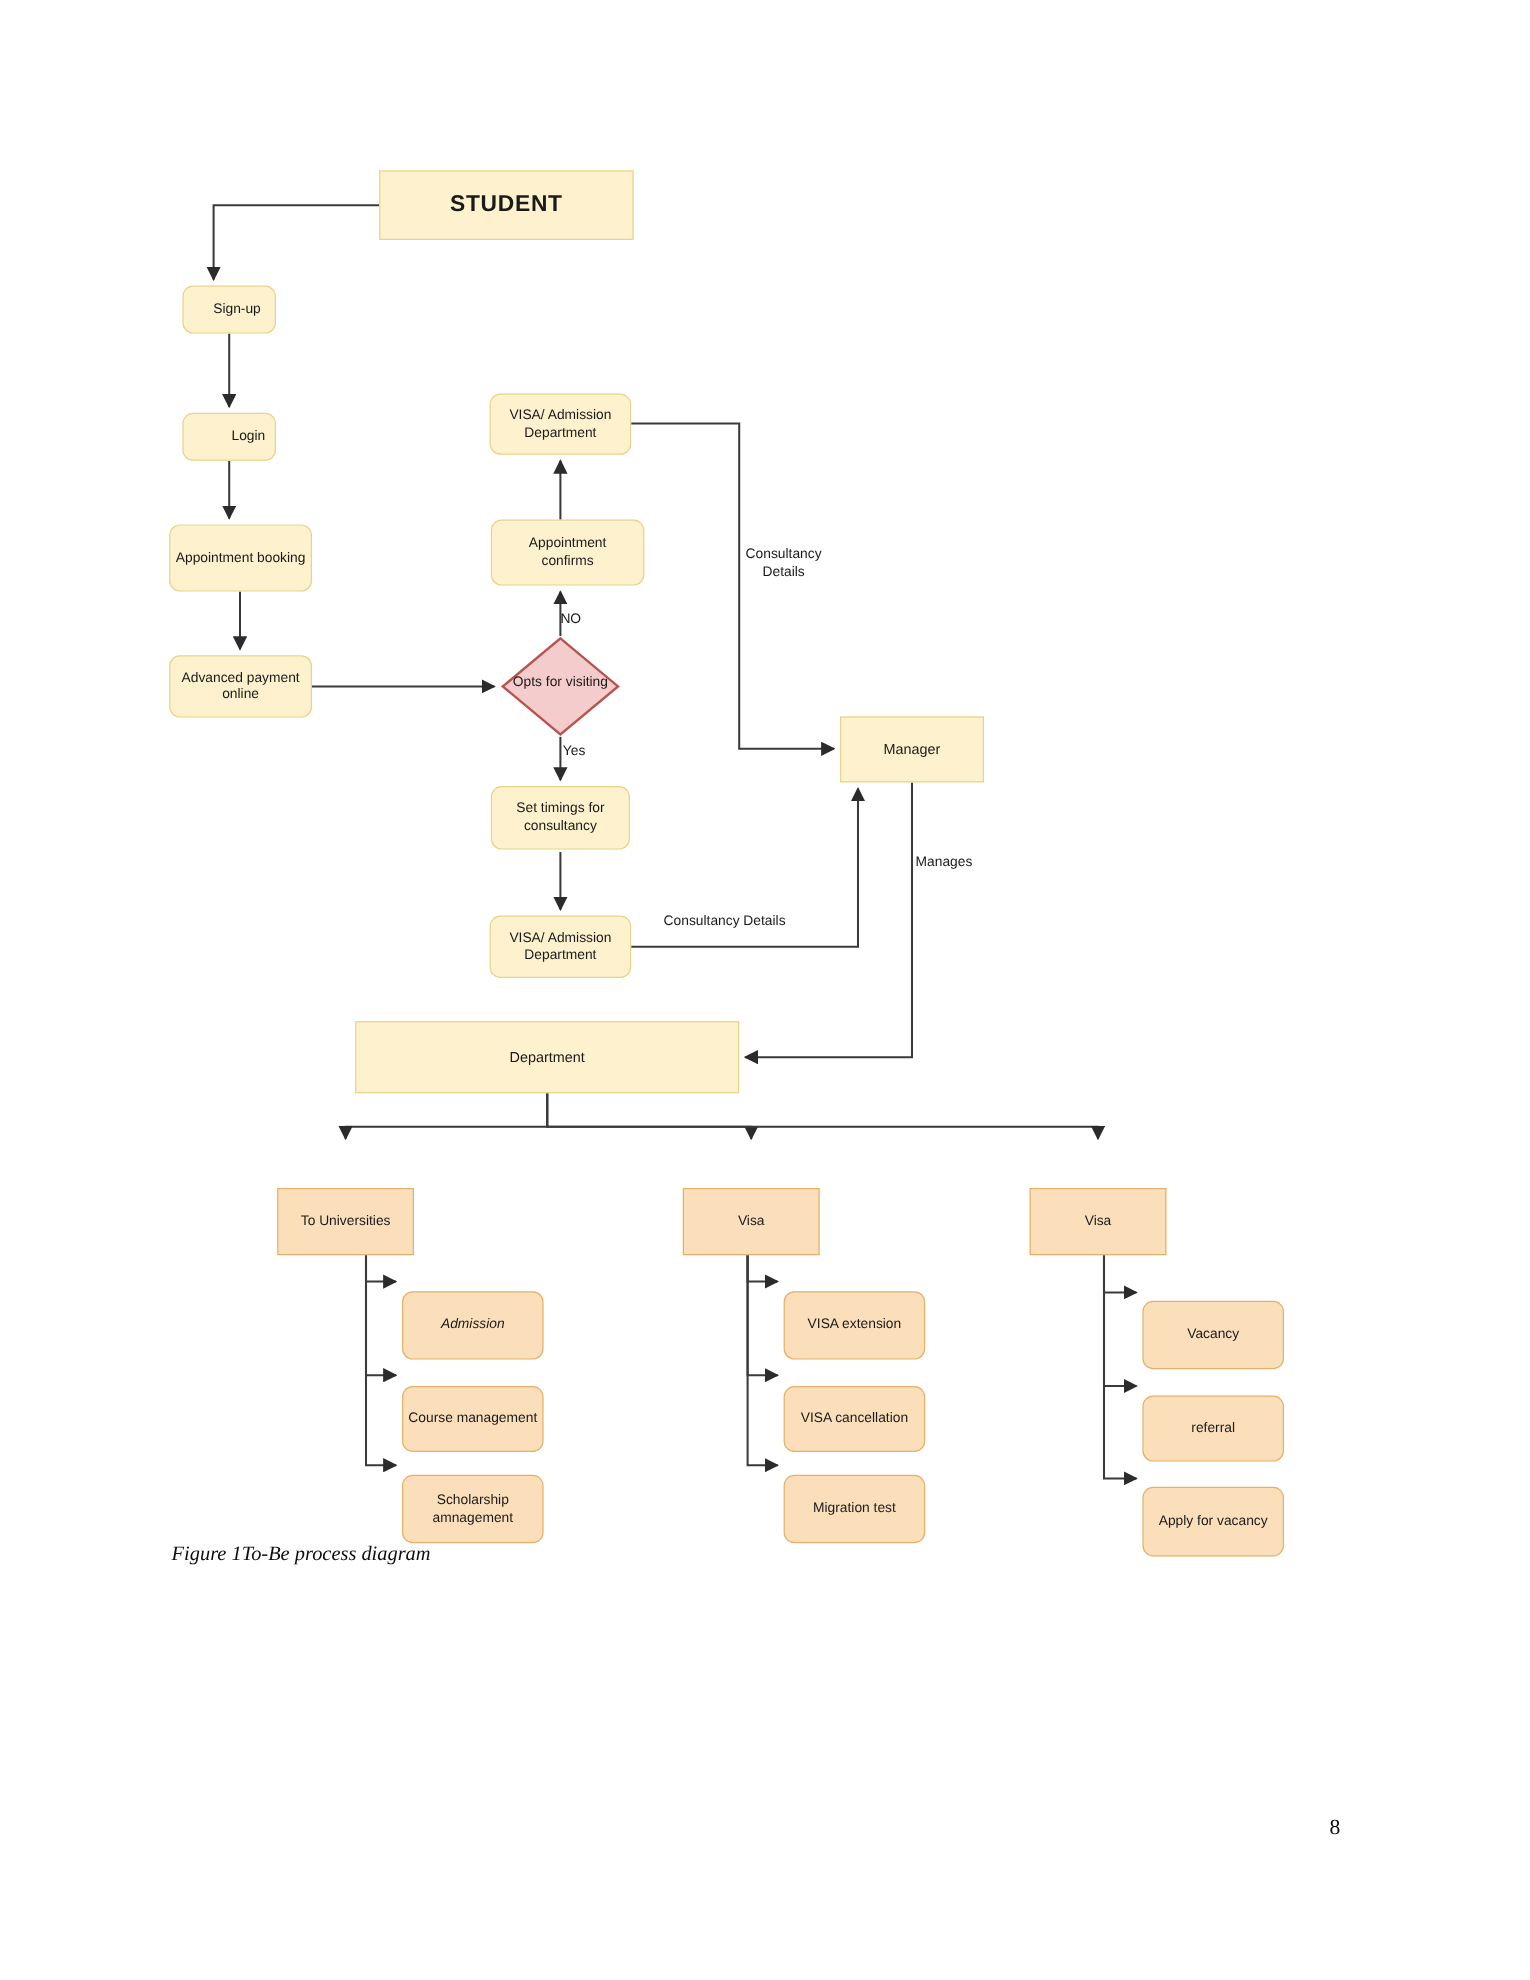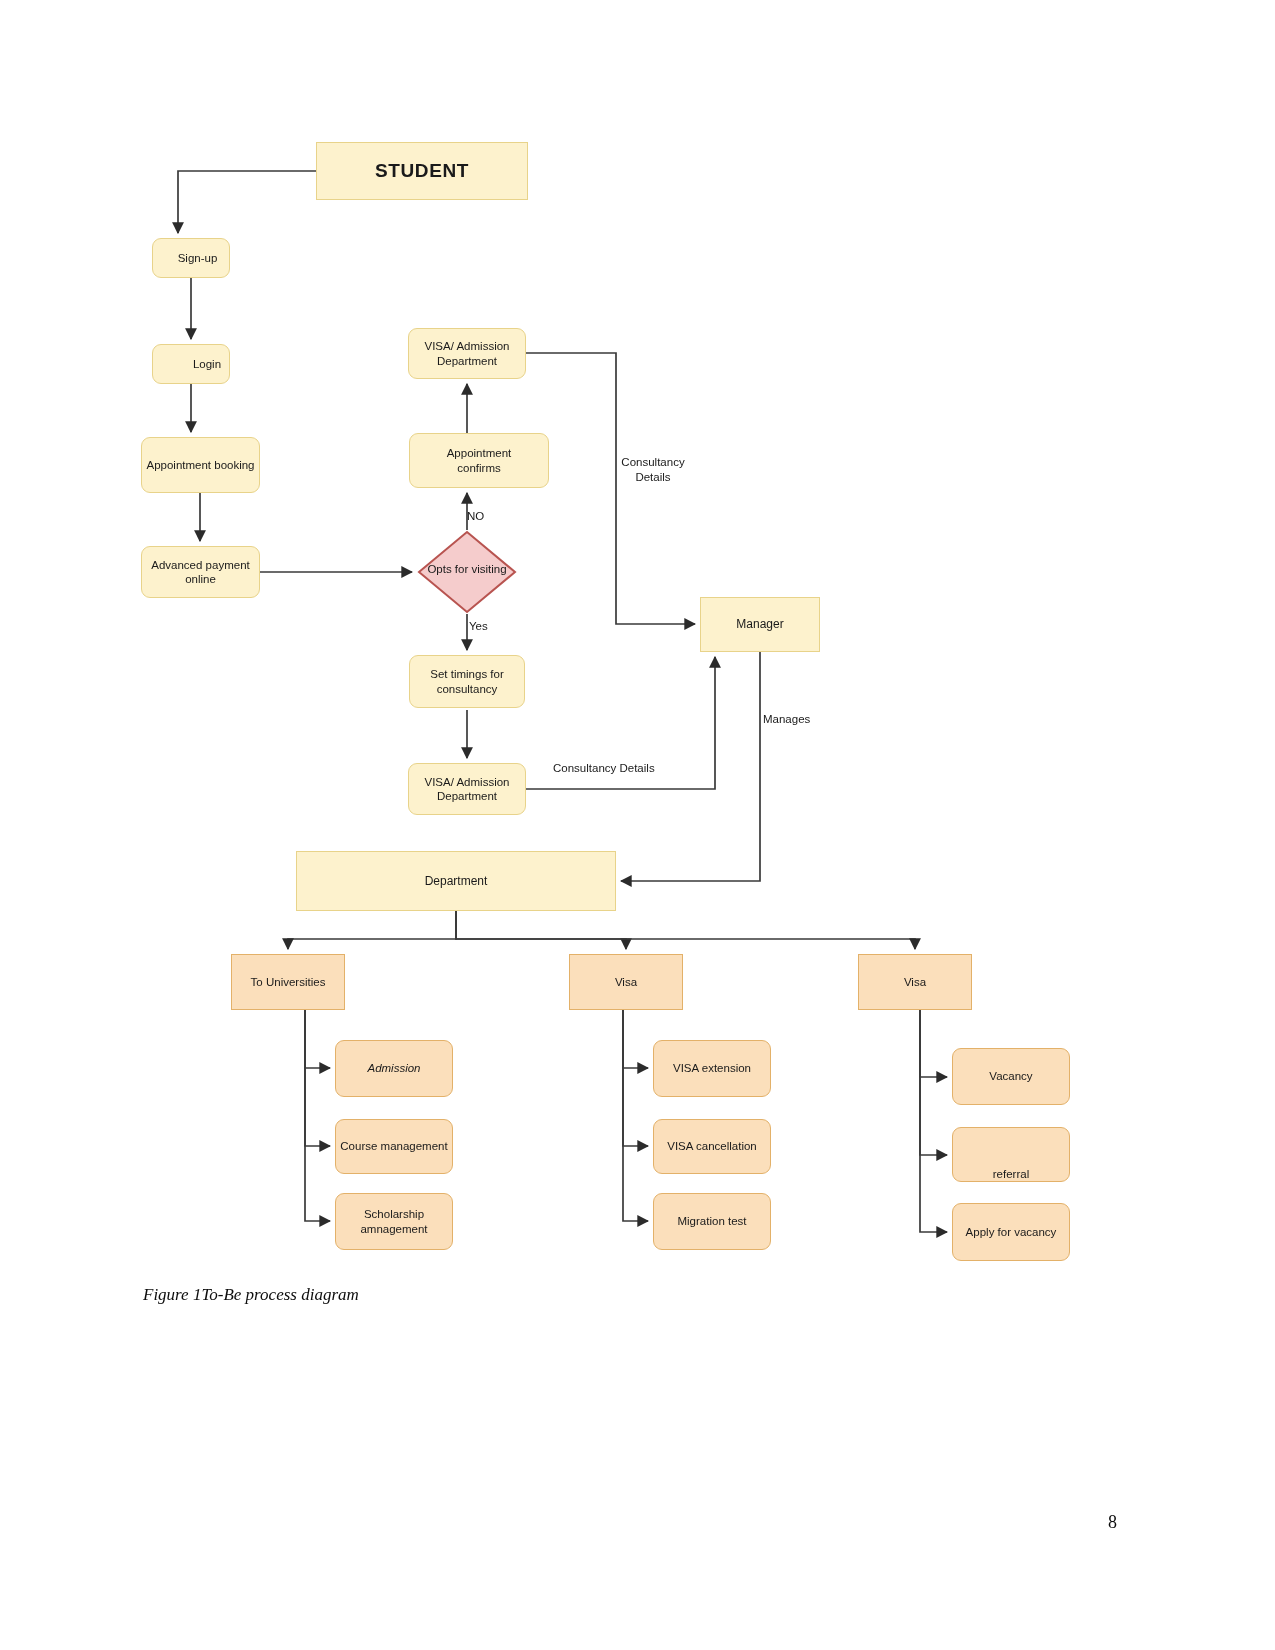--- a/index.html
+++ b/index.html
@@ -37,20 +37,21 @@
     white-space: pre-line;
     overflow: hidden;
   }
   .n-yellow {
     background: #fdf2cd;
     border: 1px solid #e8d38a;
   }
   .n-peach {
     background: #fbdfbb;
     border: 1px solid #e3b169;
+    margin-top: 36px;
   }
   .n-round {
     border-radius: 9px;
   }
   .n-sharp {
     border-radius: 0;
   }
   .n-header {
     font-weight: bold;
     letter-spacing: 0.6px;
@@ -162,21 +163,21 @@
   <div class="node n-yellow n-round n-small" style="left:141px; top:546px; width:119px; height:52px;">
     <span>Advanced payment
 online</span>
   </div>
 
   <div class="node n-yellow n-round n-small" style="left:408px; top:328px; width:118px; height:51px;">
     <span>VISA/ Admission
 Department</span>
   </div>
 
-  <div class="node n-yellow n-round n-small" style="left:409px; top:433px; width:140px; height:55px;">
+  <div class="node n-yellow n-round n-small" style="left:409px; top:433px; width:128px; height:55px;">
     <span>Appointment
 confirms</span>
   </div>
 
   <div class="diamond-wrap" style="left:417px; top:530px; width:100px; height:84px;">
     <svg width="100" height="84" viewBox="0 0 100 84" xmlns="http://www.w3.org/2000/svg">
       <polygon points="50,2 98,42 50,82 2,42" fill="#f5cccc" stroke="#b85450" stroke-width="2"></polygon>
     </svg>
     <div style="position:absolute; left:-8px; top:33px; width:116px; text-align:center; font-size:11.5px;">Opts for visiting</div>
   </div>
@@ -233,21 +234,21 @@
   </div>
 
   <div class="node n-peach n-round n-small" style="left:653px; top:1193px; width:118px; height:57px;">
     <span>Migration test</span>
   </div>
 
   <div class="node n-peach n-round n-small" style="left:952px; top:1048px; width:118px; height:57px;">
     <span>Vacancy</span>
   </div>
 
-  <div class="node n-peach n-round n-small" style="left:952px; top:1127px; width:118px; height:55px;align-items:flex-end;">
+  <div class="node n-peach n-round n-small" style="left:952px; top:1127px; width:118px; height:55px;">
     <span>referral</span>
   </div>
 
   <div class="node n-peach n-round n-small" style="left:952px; top:1203px; width:118px; height:58px;">
     <span>Apply for vacancy</span>
   </div>
 
   <div class="edge-label" style="left:467px; top:509px; width:60px; text-align:left;">NO</div>
 
   <div class="edge-label" style="left:469px; top:619px; width:60px; text-align:left;">Yes</div>

